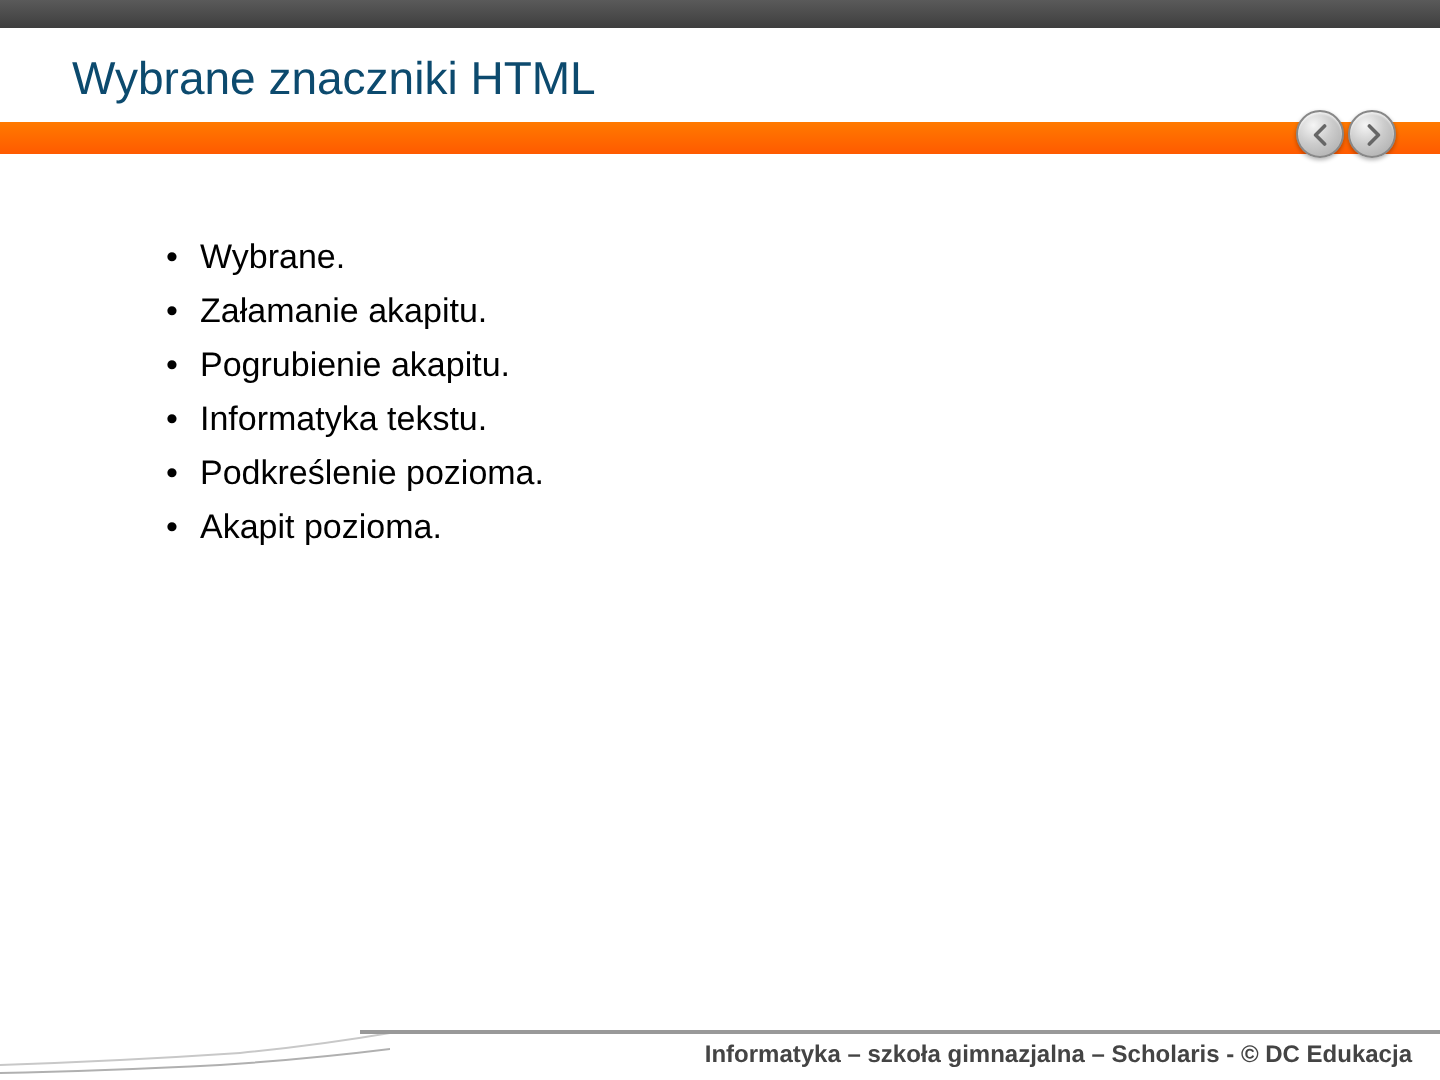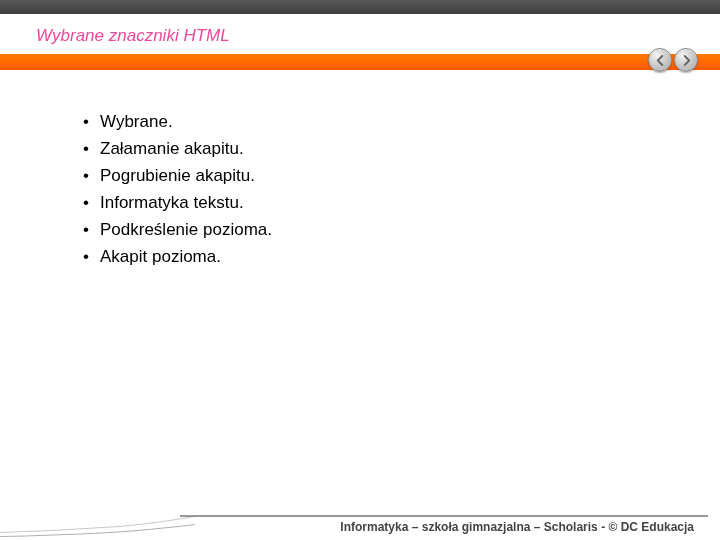--- a/index.html
+++ b/index.html
@@ -16,24 +16,23 @@
       overflow: hidden;
     }
     .topbar {
       height: 14px;
       background: linear-gradient(to bottom, #5a5a5a 0%, #3e3e3e 100%);
     }
     .title-area {
       padding: 12px 0 8px 36px;
     }
     .title {
-      font-size: 17px;
-      color: #ec4899;
+      font-size: 23px;
+      color: #0c4a6e;
       font-weight: normal;
-      font-style: italic;
     }
     .orange-bar {
       height: 16px;
       background: linear-gradient(to bottom, #ff7a00 0%, #ff5a00 100%);
       position: relative;
     }
     .nav-container {
       position: absolute;
       right: 22px;
       top: -6px;
@@ -71,21 +70,21 @@
     .bullet {
       width: 28px;
       flex-shrink: 0;
       text-align: center;
       font-size: 17px;
     }
     .footer {
       position: absolute;
       bottom: 0;
       left: 0;
-      right: 12px;
+      right: 0;
       height: 26px;
       display: flex;
       align-items: center;
     }
     .footer-deco {
       position: absolute;
       left: 0;
       bottom: 0;
       width: 195px;
       height: 26px;

